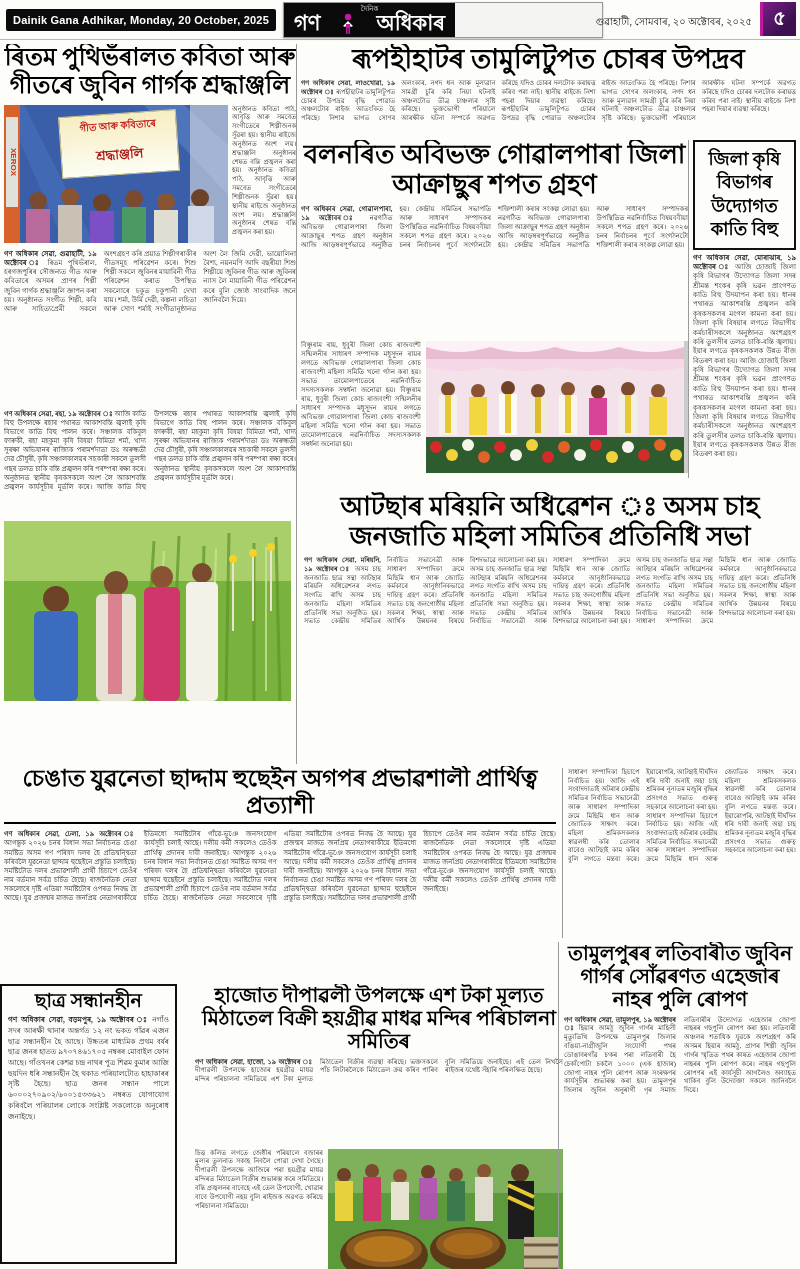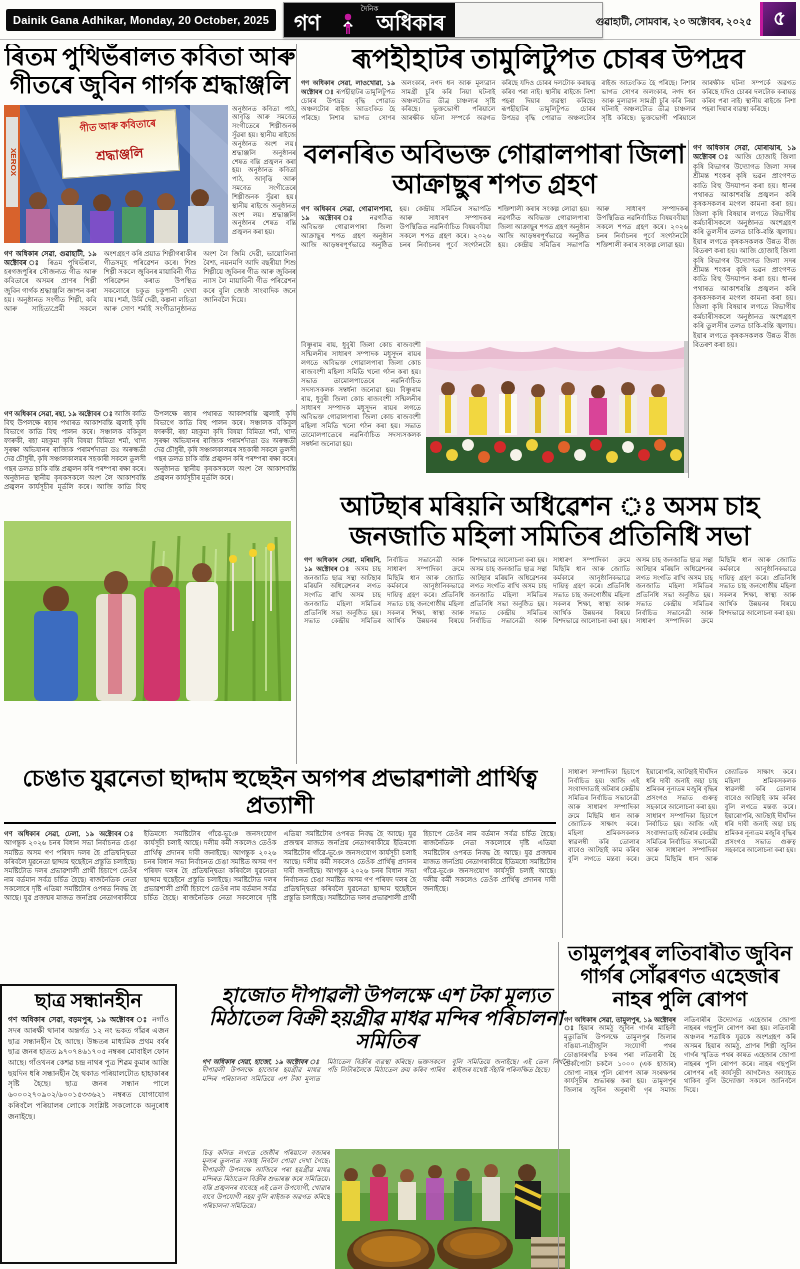--- a/index.html
+++ b/index.html
@@ -22,21 +22,21 @@
     display:flex; border:1px solid #999; box-shadow:0 1px 2px rgba(0,0,0,.25);
     background:#f4f4f2;
   }
   #mast-black {
     position:relative; background:#0a0a0a; color:#fff; display:flex; align-items:flex-end;
     gap:21px; padding:1px 10px 2px 10px;
   }
   #mast-small { position:absolute; top:0px; left:50%; transform:translateX(-50%); font-size:7px; color:#eee; }
   .mast-word { font-size:21px; font-weight:bold; line-height:1.1; }
   #mast-right { flex:1; display:flex; align-items:center; justify-content:center; font-size:16px; font-weight:bold; color:#111; }
-  #hdr-date { position:absolute; right:48px; top:14px; font-size:10px; font-weight:bold; }
+  #hdr-date { position:absolute; right:48px; top:14px; font-size:10px; font-weight:normal; }
   #page-box {
     position:absolute; right:4px; top:2px; width:36px; height:34px;
     background:linear-gradient(135deg,#7a1f8a 0%,#3c1050 70%); color:#fff;
     display:flex; align-items:center; justify-content:center;
     font-size:20px; font-weight:bold; border-left:3px solid #c2189c;
   }
   
   .sec { position:absolute; overflow:hidden; }
   .hl { font-weight:bold; text-align:center; color:#000; line-height:1.16; }
   .body { text-align:justify; line-height:1.34; color:#1c1c1c; overflow:hidden; }
@@ -187,20 +187,21 @@
               <circle cx="218" cy="114" r="6" fill="#d42a2a"></circle>
               <circle cx="234" cy="104" r="6" fill="#e0632a"></circle>
               <circle cx="250" cy="114" r="6" fill="#f0d23c"></circle>
           </g>
         </svg>
       </div>
     </div>
   </div>
 
   <div class="sec" style="left:693px; top:140px; width:103px; height:338px;">
+    <div class="hl boxed" style="font-size:18px; line-height:1.3; padding:6px 3px;">জিলা কৃষি বিভাগৰ উদ্যোগত কাতি বিহু</div>
     <p class="body" style="font-size:7px; margin-top:4px; height:216px;"><b>গণ অধিকাৰ সেৱা, মোৰাঝাৰ, ১৯ অক্টোবৰ ঃ</b> <span>আজি হোজাই জিলা কৃষি বিভাগৰ উদ্যোগত জিলা সদৰ শ্ৰীমন্ত শংকৰ কৃষি ভৱন প্ৰাংগণত কাতি বিহু উদযাপন কৰা হয়। ধানৰ পথাৰত আকাশবন্তি প্ৰজ্বলন কৰি কৃষকসকলৰ মংগল কামনা কৰা হয়। জিলা কৃষি বিষয়াৰ লগতে বিভাগীয় কৰ্মচাৰীসকলে অনুষ্ঠানত অংশগ্ৰহণ কৰি তুলসীৰ তলত চাকি-বন্তি জ্বলায়। ইয়াৰ লগতে কৃষকসকলক উন্নত বীজ বিতৰণ কৰা হয়। আজি হোজাই জিলা কৃষি বিভাগৰ উদ্যোগত জিলা সদৰ শ্ৰীমন্ত শংকৰ কৃষি ভৱন প্ৰাংগণত কাতি বিহু উদযাপন কৰা হয়। ধানৰ পথাৰত আকাশবন্তি প্ৰজ্বলন কৰি কৃষকসকলৰ মংগল কামনা কৰা হয়। জিলা কৃষি বিষয়াৰ লগতে বিভাগীয় কৰ্মচাৰীসকলে অনুষ্ঠানত অংশগ্ৰহণ কৰি তুলসীৰ তলত চাকি-বন্তি জ্বলায়। ইয়াৰ লগতে কৃষকসকলক উন্নত বীজ বিতৰণ কৰা হয়।</span></p>
   </div>
 
   <div class="sec vline-r" style="left:4px; top:404px; width:293px; height:360px;">
     <p class="body c2" style="font-size:6.8px; height:108px; margin-top:5px;"><b>গণ অধিকাৰ সেৱা, ৰহা, ১৯ অক্টোবৰ ঃ</b> <span>আজি কাতি বিহু উপলক্ষে ৰহাৰ পথাৰত আকাশবন্তি জ্বলাই কৃষি বিভাগে কাতি বিহু পালন কৰে। সঞ্চালক বকিবুল ফাৰুকী, ৰহা মহকুমা কৃষি বিষয়া বিমিতা শৰ্মা, খাদ্য সুৰক্ষা অভিযানৰ ৰাজ্যিক পৰামৰ্শদাতা ডঃ অৰুন্ধতী দেৱ চৌধুৰী, কৃষি সঞ্চালকালয়ৰ সহকাৰী সকলে তুলসী গছৰ তলত চাকি বন্তি প্ৰজ্বলন কৰি পৰম্পৰা ৰক্ষা কৰে। অনুষ্ঠানত স্থানীয় কৃষকসকলে অংশ লৈ আকাশবন্তি প্ৰজ্বলন কাৰ্যসূচীৰ মূৰ্তলি কৰে। আজি কাতি বিহু উপলক্ষে ৰহাৰ পথাৰত আকাশবন্তি জ্বলাই কৃষি বিভাগে কাতি বিহু পালন কৰে। সঞ্চালক বকিবুল ফাৰুকী, ৰহা মহকুমা কৃষি বিষয়া বিমিতা শৰ্মা, খাদ্য সুৰক্ষা অভিযানৰ ৰাজ্যিক পৰামৰ্শদাতা ডঃ অৰুন্ধতী দেৱ চৌধুৰী, কৃষি সঞ্চালকালয়ৰ সহকাৰী সকলে তুলসী গছৰ তলত চাকি বন্তি প্ৰজ্বলন কৰি পৰম্পৰা ৰক্ষা কৰে। অনুষ্ঠানত স্থানীয় কৃষকসকলে অংশ লৈ আকাশবন্তি প্ৰজ্বলন কাৰ্যসূচীৰ মূৰ্তলি কৰে।</span></p>
     <div class="photo" style="width:287px; height:180px; margin-top:4px;">
       <svg width="287" height="180" viewBox="0 0 287 180" preserveAspectRatio="none">
         <rect width="287" height="180" fill="#79b23c"></rect>
         <rect width="287" height="60" fill="#a8cf6a"></rect>
         <g stroke="#5d9427" stroke-width="3" opacity=".7">
@@ -251,21 +252,21 @@
   <div class="sec" style="left:4px; top:766px; width:552px; height:210px;">
     <div class="hl" style="font-size:23px; border-bottom:2px solid #000; padding-bottom:3px;">চেঙাত যুৱনেতা ছাদ্দাম হুছেইন অগপৰ প্ৰভাৱশালী প্ৰাৰ্থিত্ব প্ৰত্যাশী</div>
     <p class="body c4" style="font-size:6.8px; height:168px; margin-top:5px;"><b>গণ অধিকাৰ সেৱা, ঢেলা, ১৯ অক্টোবৰ ঃ</b> <span>আগন্তুক ২০২৬ চনৰ বিধান সভা নিৰ্বাচনত চেঙা সমষ্টিত অসম গণ পৰিষদ দলৰ হৈ প্ৰতিদ্বন্দ্বিতা কৰিবলৈ যুৱনেতা ছাদ্দাম হুছেইনে প্ৰস্তুতি চলাইছে। সমষ্টিটোত দলৰ প্ৰভাৱশালী প্ৰাৰ্থী হিচাপে তেওঁৰ নাম বৰ্তমান সৰ্বত্ৰ চৰ্চিত হৈছে। ৰাজনৈতিক নেতা সকলোৰে দৃষ্টি এতিয়া সমষ্টিটোৰ ওপৰত নিবদ্ধ হৈ আছে। যুৱ প্ৰজন্মৰ মাজত জনপ্ৰিয় নেতাগৰাকীয়ে ইতিমধ্যে সমষ্টিটোৰ গাঁৱে-ভূঞে জনসংযোগ কাৰ্যসূচী চলাই আছে। দলীয় কৰ্মী সকলেও তেওঁক প্ৰাৰ্থিত্ব প্ৰদানৰ দাবী জনাইছে। আগন্তুক ২০২৬ চনৰ বিধান সভা নিৰ্বাচনত চেঙা সমষ্টিত অসম গণ পৰিষদ দলৰ হৈ প্ৰতিদ্বন্দ্বিতা কৰিবলৈ যুৱনেতা ছাদ্দাম হুছেইনে প্ৰস্তুতি চলাইছে। সমষ্টিটোত দলৰ প্ৰভাৱশালী প্ৰাৰ্থী হিচাপে তেওঁৰ নাম বৰ্তমান সৰ্বত্ৰ চৰ্চিত হৈছে। ৰাজনৈতিক নেতা সকলোৰে দৃষ্টি এতিয়া সমষ্টিটোৰ ওপৰত নিবদ্ধ হৈ আছে। যুৱ প্ৰজন্মৰ মাজত জনপ্ৰিয় নেতাগৰাকীয়ে ইতিমধ্যে সমষ্টিটোৰ গাঁৱে-ভূঞে জনসংযোগ কাৰ্যসূচী চলাই আছে। দলীয় কৰ্মী সকলেও তেওঁক প্ৰাৰ্থিত্ব প্ৰদানৰ দাবী জনাইছে। আগন্তুক ২০২৬ চনৰ বিধান সভা নিৰ্বাচনত চেঙা সমষ্টিত অসম গণ পৰিষদ দলৰ হৈ প্ৰতিদ্বন্দ্বিতা কৰিবলৈ যুৱনেতা ছাদ্দাম হুছেইনে প্ৰস্তুতি চলাইছে। সমষ্টিটোত দলৰ প্ৰভাৱশালী প্ৰাৰ্থী হিচাপে তেওঁৰ নাম বৰ্তমান সৰ্বত্ৰ চৰ্চিত হৈছে। ৰাজনৈতিক নেতা সকলোৰে দৃষ্টি এতিয়া সমষ্টিটোৰ ওপৰত নিবদ্ধ হৈ আছে। যুৱ প্ৰজন্মৰ মাজত জনপ্ৰিয় নেতাগৰাকীয়ে ইতিমধ্যে সমষ্টিটোৰ গাঁৱে-ভূঞে জনসংযোগ কাৰ্যসূচী চলাই আছে। দলীয় কৰ্মী সকলেও তেওঁক প্ৰাৰ্থিত্ব প্ৰদানৰ দাবী জনাইছে।</span></p>
   </div>
 
   <div class="sec boxed" style="left:0; top:984px; width:177px; height:280px; padding:4px 6px;">
     <div class="hl" style="font-size:19px;">ছাত্ৰ সন্ধানহীন</div>
     <p class="body" style="font-size:7.4px; line-height:1.45; margin-top:3px; height:238px;"><b>গণ অধিকাৰ সেৱা, বড়মপুৰ, ১৯ অক্টোবৰ ঃ</b> <span>নগাঁও সদৰ আৰক্ষী থানাৰ অন্তৰ্গত ১২ নং ভকত গাঁৱৰ এজন ছাত্ৰ সন্ধানহীন হৈ আছে। উচ্চতৰ মাধ্যমিক প্ৰথম বৰ্ষৰ ছাত্ৰ জনৰ হাতত ৯৭০৭৪৬১৭০৫ নম্বৰৰ মোবাইল ফোন আছে। গাঁওখনৰ কেশৱ চন্দ্ৰ নাথৰ পুত্ৰ শিৱম কুমাৰ আজি ছয়দিন ধৰি সন্ধানহীন হৈ থকাত পৰিয়ালটোত হাহাকাৰৰ সৃষ্টি হৈছে। ছাত্ৰ জনৰ সন্ধান পালে ৬০০০২৭০৯০২/৬০০১৫৩৩৬২১ নম্বৰত যোগাযোগ কৰিবলৈ পৰিয়ালৰ লোকে সংশ্লিষ্ট সকলোকে অনুৰোধ জনাইছে।</span></p>
   </div>
 
-  <div class="sec" style="left:202px; top:984px; width:368px; height:285px;font-style:italic;">
+  <div class="sec" style="left:195px; top:984px; width:368px; height:285px;">
     <div class="hl" style="font-size:20px;">হাজোত দীপাৱলী উপলক্ষে এশ টকা মূল্যত মিঠাতেল বিক্ৰী হয়গ্ৰীৱ মাধৱ মন্দিৰ পৰিচালনা সমিতিৰ</div>
     <p class="body c3" style="font-size:6.6px; height:88px; margin-top:4px;"><b>গণ অধিকাৰ সেৱা, হাজো, ১৯ অক্টোবৰ ঃ</b> <span>দীপাৱলী উপলক্ষে হাজোৰ হয়গ্ৰীৱ মাধৱ মন্দিৰ পৰিচালনা সমিতিয়ে এশ টকা মূল্যত মিঠাতেল বিক্ৰীৰ ব্যৱস্থা কৰিছে। ভক্তসকলে পাঁচ লিটাৰলৈকে মিঠাতেল ক্ৰয় কৰিব পাৰিব বুলি সমিতিয়ে জনাইছে। এই তেল নিখলৈ ৰাইজৰ যথেষ্ট সঁহাৰি পৰিলক্ষিত হৈছে।</span></p>
     <div style="display:flex; gap:5px; margin-top:3px; height:138px;">
       <p class="body" style="font-size:6.6px; width:128px; flex:none;">চিত্ত কলিত লগতে জেষ্ঠীৰ পৰিয়ালে বজাৰৰ মূল্যৰ তুলনাত সকাহ নিবলৈ পোৱা দেখা গৈছে। দীপাৱলী উপলক্ষে আজিৰে পৰা হয়গ্ৰীৱ মাধৱ মন্দিৰত মিঠাতেল বিক্ৰীৰ শুভাৰম্ভ কৰে সমিতিয়ে। বন্তি প্ৰজ্বলনৰ বাবেহে এই তেল উপযোগী, খোৱাৰ বাবে উপযোগী নহয় বুলি ৰাইজক অৱগত কৰিছে পৰিচালনা সমিতিয়ে।</p>
       <div class="photo" style="flex:1; height:138px;">
         <svg width="235" height="138" viewBox="0 0 235 138" preserveAspectRatio="none">
           <rect width="235" height="138" fill="#5d9a3c"></rect>
           <rect width="235" height="44" fill="#7fb05c"></rect>
 
           <g>

